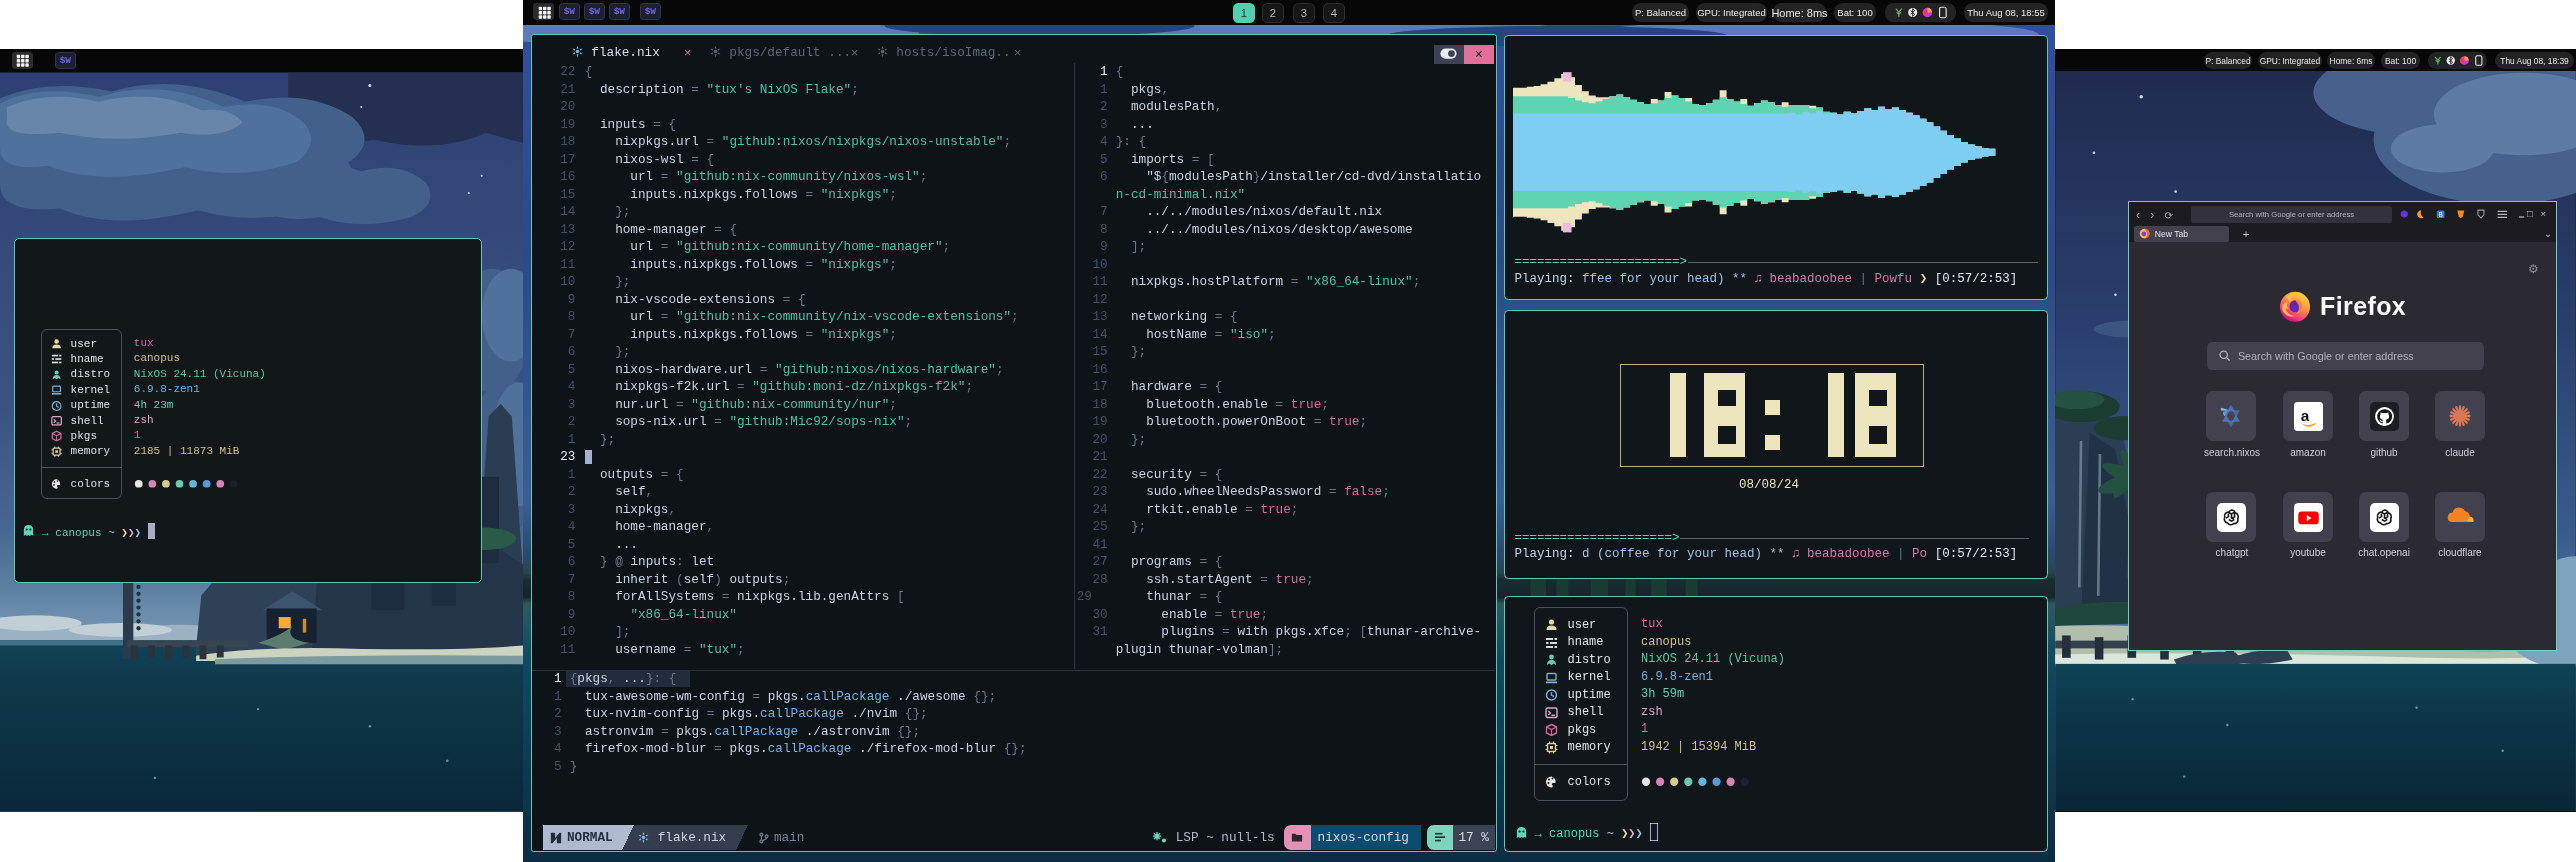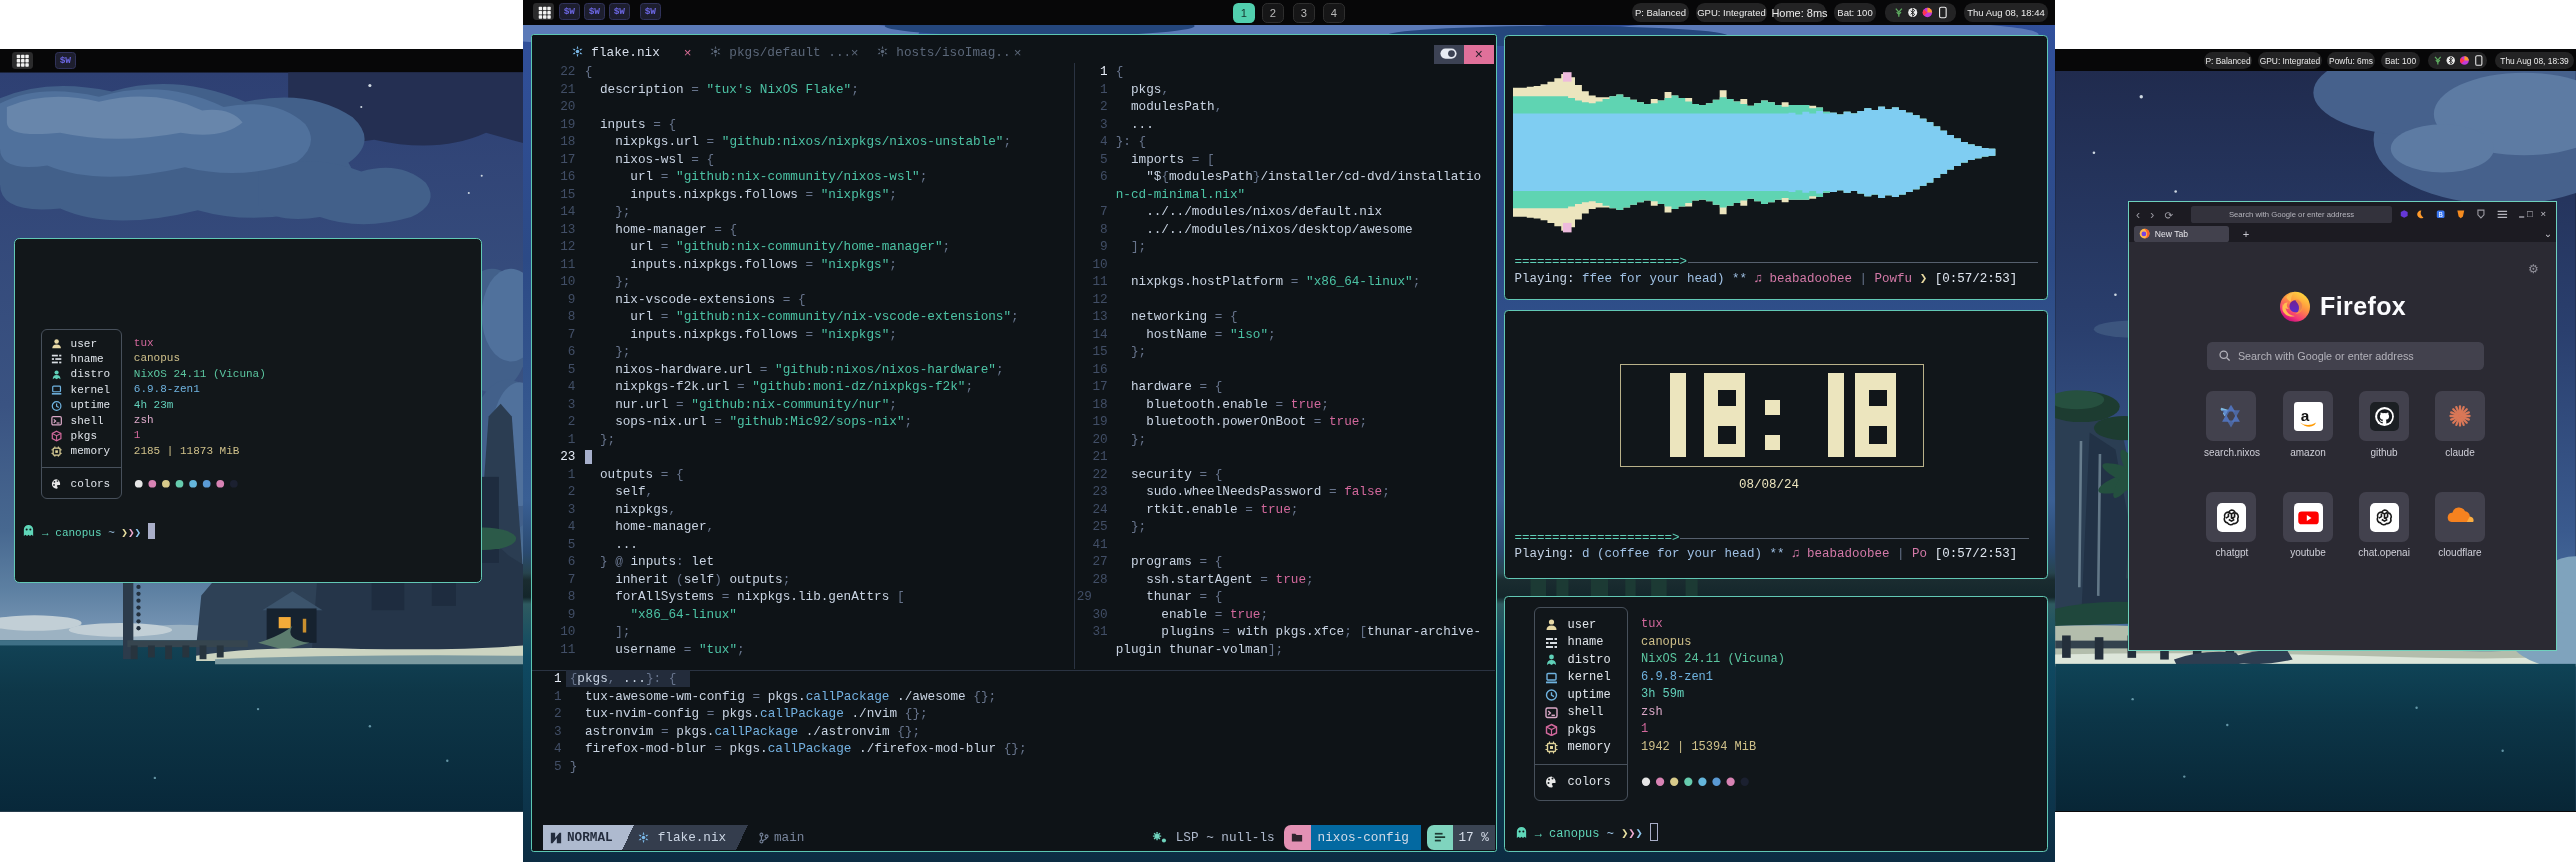--- a/index.html
+++ b/index.html
@@ -315,21 +315,21 @@
  <path d="M6,12.5 L6,7 M6,7 L2.5,3 M6,7 L9.5,3 M6,9.7 L3.5,7 M6,9.7 L8.5,7"></path>
 </g>
 <circle cx="22" cy="7.5" r="5.2" fill="#ececec"></circle>
 <path d="M22,3 L22,12 M22,3 L24.3,5.4 L19.7,9.6 M22,12 L24.3,9.6 L19.7,5.4" stroke="#202020" stroke-width="1.1" fill="none"></path>
 <circle cx="39" cy="7.5" r="5.4" fill="#c23bd8"></circle>
 <path d="M39,2.1 A5.4,5.4 0 0 1 44.4,7.5 L39,7.5 Z" fill="#ff9a2a"></path>
 <path d="M35.2,11.3 A5.4,5.4 0 0 1 35,4 L39,7.5 Z" fill="#ff3355"></path>
 <rect x="53" y="1.5" width="7.6" height="12" rx="1.8" fill="none" stroke="#ececec" stroke-width="1.3"></rect>
 </svg>
     </div>
-    <div class="abs" style="left:1441px;top:3.4px;width:84px;height:19px;background:#232324;border-radius:8.6px;color:#ececec;white-space:nowrap;font-size:9.5px;display:flex;align-items:center;justify-content:center;">Thu Aug 08, 18:44</div>
+    <div class="abs" style="left:1441px;top:3.4px;width:84px;height:19px;background:#232324;border-radius:8.6px;color:#ececec;white-space:nowrap;font-size:9.5px;display:flex;align-items:center;justify-content:center;">Thu Aug 08, 18:55</div>
     <div class="abs" style="left:7.7px;top:34px;width:966px;height:818px;background:#0e1317;border:1.3px solid #5cc7b2;border-radius:2.6px;">
       <div class="abs mono" style="left:39px;top:9.5px;width:172px;height:19px;font-size:12.7px;color:#d7dfeb;white-space:pre;"><svg width="13" height="13" viewBox="0 0 16 16" style="vertical-align:-1.7px;">
           <g fill="#79b8e8">
             <path d="M8,1 L9.2,4.5 L6.8,4.5 Z M8,15 L6.8,11.5 L9.2,11.5 Z M1.9,4.5 L5.5,5 L4.3,7.1 Z M14.1,4.5 L11.7,7.1 L10.5,5 Z M1.9,11.5 L4.3,8.9 L5.5,11 Z M14.1,11.5 L10.5,11 L11.7,8.9 Z"></path>
             <circle cx="8" cy="8" r="2.2"></circle>
           </g>
         </svg> flake.nix</div>
       <div class="abs mono" style="left:152px;top:11.2px;width:10.3px;height:13.8px;color:#d96d96;font-size:13px;">×</div>
       <div class="abs mono" style="left:177px;top:9.5px;width:172px;height:19px;font-size:12.7px;color:#5b6779;white-space:pre;"><svg width="13" height="13" viewBox="0 0 16 16" style="vertical-align:-1.7px;">
           <g fill="#5b6779">
@@ -468,21 +468,21 @@
             </g>
           </g>
         </svg>
       </div>
       <div class="abs mono" style="left:644px;top:790px;width:103px;height:25px;color:#aeb9cc;display:flex;align-items:center;font-size:12.7px;white-space:pre;">LSP ~ null-ls</div>
       <div class="abs" style="left:752px;top:790px;width:27.6px;height:25px;background:#e391b4;border-radius:6.9px 0 0 6.9px;display:flex;align-items:center;justify-content:center;">
         <svg width="12" height="10.3" viewBox="0 0 14 12">
           <path d="M1,2 L5,2 L6.5,3.5 L13,3.5 L13,11 L1,11 Z" fill="#31242e"></path>
         </svg>
       </div>
-      <div class="abs mono" style="left:779px;top:790px;width:110px;height:25px;background:#0369a1;color:#d5dce8;display:flex;align-items:center;font-size:12.7px;padding-left:6.9px;">nixos-config</div>
+      <div class="abs mono" style="left:779px;top:790px;width:110px;height:25px;background:#0c4a6e;color:#d5dce8;display:flex;align-items:center;font-size:12.7px;padding-left:6.9px;">nixos-config</div>
       <div class="abs" style="left:895px;top:790px;width:26px;height:25px;background:#7fd4be;border-radius:6.9px 0 0 6.9px;display:flex;align-items:center;justify-content:center;">
         <svg width="12" height="10.3" viewBox="0 0 14 12">
           <g fill="#1d3a32">
             <rect x="1" y="1" width="9" height="2"></rect>
             <rect x="1" y="5" width="12" height="2"></rect>
             <rect x="1" y="9" width="7" height="2"></rect>
           </g>
         </svg>
       </div>
       <div class="abs mono" style="left:921px;top:790px;width:42px;height:25px;background:#3a4453;color:#d5dce8;display:flex;align-items:center;font-size:12.7px;justify-content:center;">17 %</div>
@@ -714,21 +714,21 @@
         <circle cx="90" cy="730" r="1.4"></circle>
         <circle cx="200" cy="760" r="1.4"></circle>
 <circle cx="420" cy="740" r="1.4"></circle>
         <circle cx="520" cy="790" r="1.4"></circle>
         <circle cx="150" cy="820" r="1.4"></circle>
       </g>
 </svg>
     <div class="abs" style="left:0px;top:0px;width:521px;height:22.4px;background:#070708;"></div>
     <div class="abs" style="left:149px;top:3.4px;width:48px;height:17px;background:#232324;border-radius:8.6px;color:#ececec;white-space:nowrap;font-size:8.4px;display:flex;align-items:center;justify-content:center;">P: Balanced</div>
     <div class="abs" style="left:203px;top:3.4px;width:64px;height:17px;background:#232324;border-radius:8.6px;color:#ececec;white-space:nowrap;font-size:8.4px;display:flex;align-items:center;justify-content:center;">GPU: Integrated</div>
-    <div class="abs" style="left:272px;top:3.4px;width:48px;height:17px;background:#232324;border-radius:8.6px;color:#ececec;white-space:nowrap;font-size:8.4px;display:flex;align-items:center;justify-content:center;">Powfu: 6ms</div>
+    <div class="abs" style="left:272px;top:3.4px;width:48px;height:17px;background:#232324;border-radius:8.6px;color:#ececec;white-space:nowrap;font-size:8.4px;display:flex;align-items:center;justify-content:center;">Home: 6ms</div>
     <div class="abs" style="left:326px;top:3.4px;width:39px;height:17px;background:#232324;border-radius:8.6px;color:#ececec;white-space:nowrap;font-size:8.4px;display:flex;align-items:center;justify-content:center;">Bat: 100</div>
     <div class="abs" style="left:373px;top:3.4px;width:59px;height:17px;background:#232324;border-radius:8.6px;display:flex;align-items:center;justify-content:center;">
       <svg width="50" height="13" viewBox="0 0 62 15">
 <g stroke="#5fae61" stroke-width="1.5" fill="none">
  <path d="M6,12.5 L6,7 M6,7 L2.5,3 M6,7 L9.5,3 M6,9.7 L3.5,7 M6,9.7 L8.5,7"></path>
 </g>
 <circle cx="22" cy="7.5" r="5.2" fill="#ececec"></circle>
 <path d="M22,3 L22,12 M22,3 L24.3,5.4 L19.7,9.6 M22,12 L24.3,9.6 L19.7,5.4" stroke="#202020" stroke-width="1.1" fill="none"></path>
 <circle cx="39" cy="7.5" r="5.4" fill="#c23bd8"></circle>
 <path d="M39,2.1 A5.4,5.4 0 0 1 44.4,7.5 L39,7.5 Z" fill="#ff9a2a"></path>

